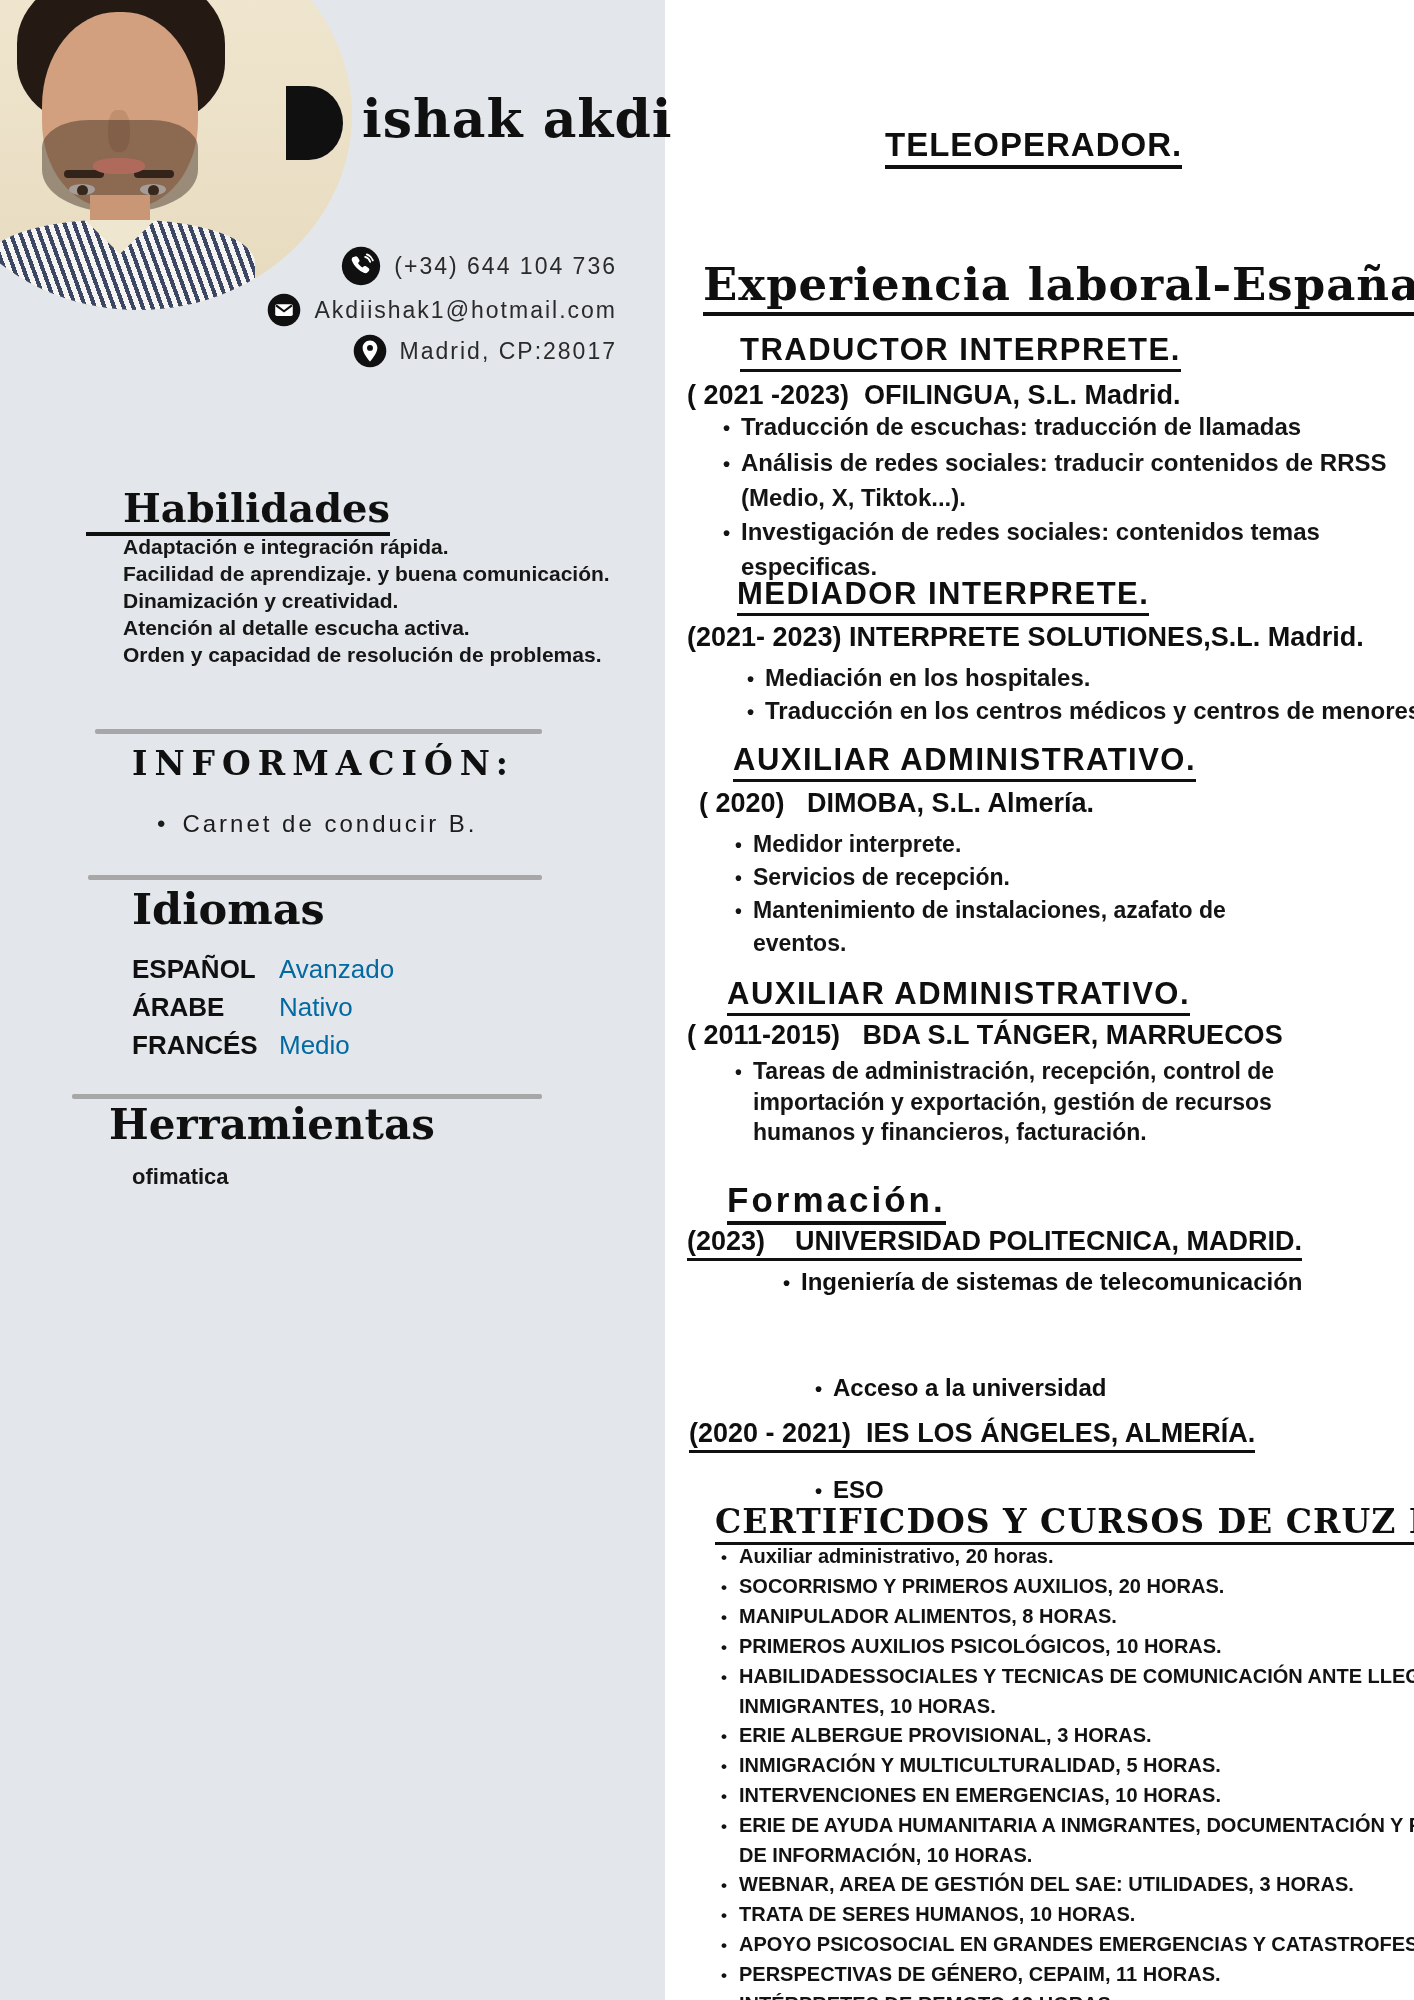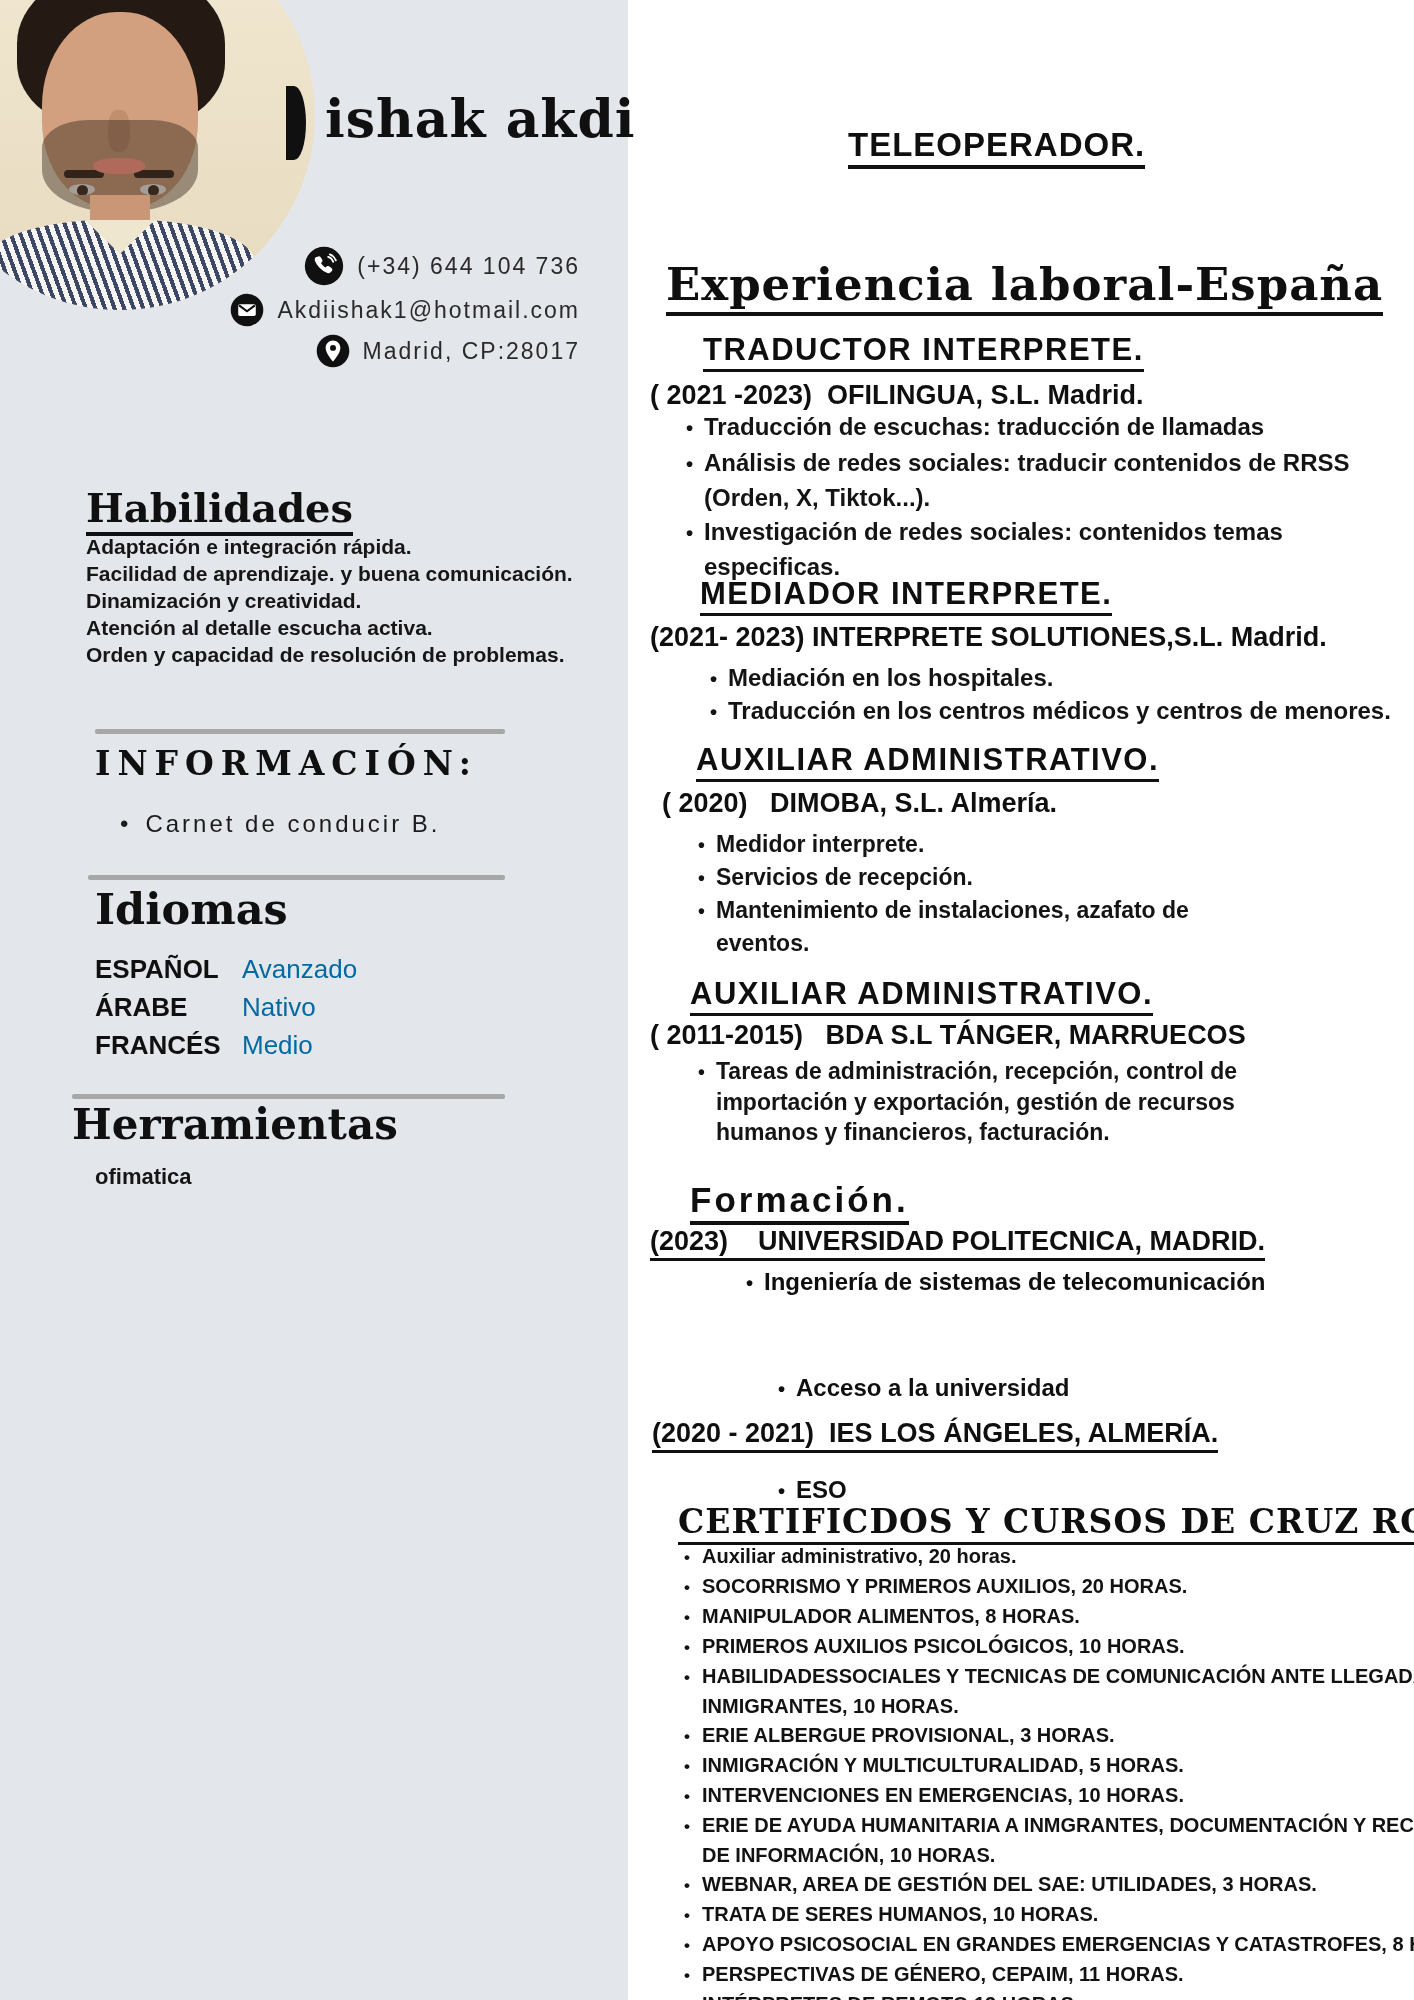--- a/index.html
+++ b/index.html
@@ -1,18 +1,18 @@
 <!DOCTYPE html>
 <html><head>
 <meta charset="utf-8">
 <style>
   html,body{margin:0;padding:0;background:#888;}
   #page{position:relative;width:1414px;height:2000px;background:#ffffff;overflow:hidden;
         font-family:"Liberation Sans",sans-serif;color:#0f0f0f;}
-  .abs{position:absolute;}
+  .abs{position:absolute;padding-left:37px;}
   
   #sidebar{left:0;top:0;width:628px;height:2000px;background:#e3e6ea;}
   .avatar{left:-75px;top:-80px;width:390px;height:390px;border-radius:50%;overflow:hidden;
           background:linear-gradient(180deg,#f1e8d2 0%,#eadfc5 70%,#e6dabd 100%);}
   .hair{position:absolute;left:92px;top:50px;width:208px;height:160px;background:#241a13;
         border-radius:46% 46% 42% 42%;}
   .face{position:absolute;left:117px;top:92px;width:156px;height:196px;background:#d2a07e;
         border-radius:48% 48% 44% 44%;}
   .brow{position:absolute;width:40px;height:8px;background:#2f231a;border-radius:4px;top:158px;}
   .eye{position:absolute;width:26px;height:11px;background:#fff;border-radius:50%;top:172px;overflow:hidden;}
@@ -181,21 +181,21 @@
     <span class="u">Experiencia laboral-España</span>
   </div>
 
   <div class="abs jtitle j1t">
     <span class="u3">TRADUCTOR INTERPRETE.</span>
   </div>
   <div class="abs jmeta j1m">( 2021 -2023)&nbsp; OFILINGUA, S.L. Madrid.</div>
   <div class="abs blist j1b">
     <div class="b">Traducción de escuchas: traducción de llamadas</div>
     <div class="b">Análisis de redes sociales: traducir contenidos de RRSS</div>
-    <div class="c">(Orden, X, Tiktok...).</div>
+    <div class="c">(Medio, X, Tiktok...).</div>
     <div class="b">Investigación de redes sociales: contenidos temas</div>
     <div class="c">especificas.</div>
   </div>
 
   <div class="abs jtitle j2t">
     <span class="u3">MEDIADOR INTERPRETE.</span>
   </div>
   <div class="abs jmeta j2m">(2021- 2023) INTERPRETE SOLUTIONES,S.L. Madrid.</div>
   <div class="abs blist j2b">
     <div class="b">Mediación en los hospitales.</div>

